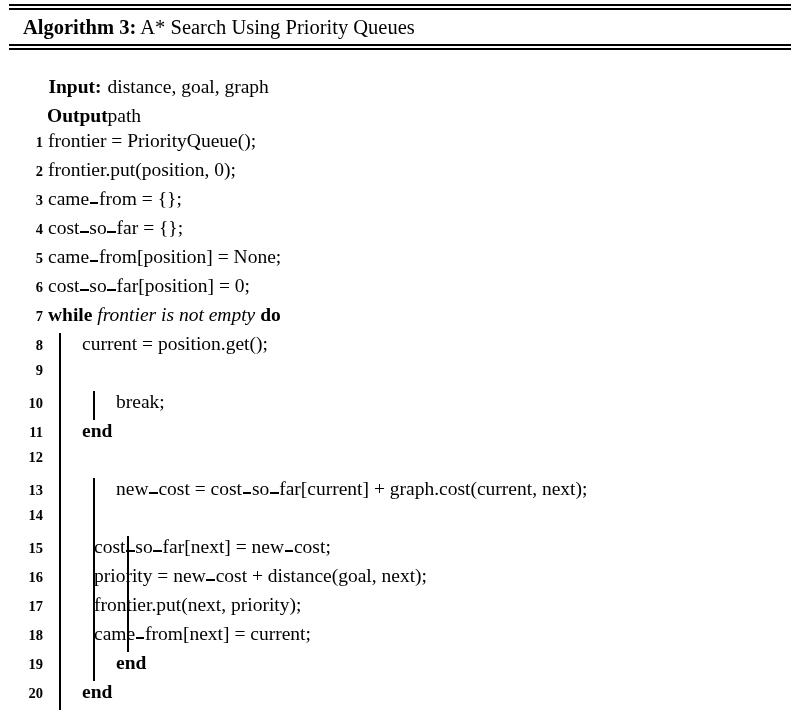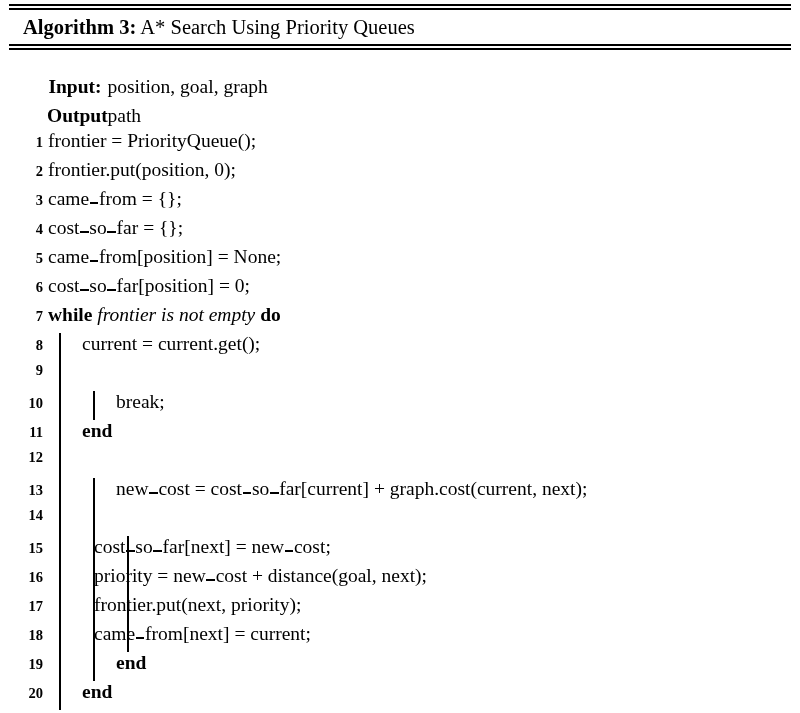--- a/index.html
+++ b/index.html
@@ -138,21 +138,21 @@
     <span>A* Search Using Priority Queues</span>
   </div>
 
   <div class="rule"></div>
   <div class="rule rule-double"></div>
 
   <div class="io-block">
     <div class="io-row">
       <span class="io-label">Input</span>
       <span class="io-colon">:</span>
-      <span>position, goal, graph</span>
+      <span>distance, goal, graph</span>
     </div>
     <div class="io-row">
       <span class="io-label">Output</span>
       <span class="io-colon">:</span>
       <span>path</span>
     </div>
   </div>
 
   <div class="lines" id="lines">
       <div class="line">
@@ -179,21 +179,21 @@
         <span class="lineno">6</span>
         <span class="code d0">cost<span class="us"></span>so<span class="us"></span>far[position] = 0;</span>
       </div>
       <div class="line">
         <span class="lineno">7</span>
         <span class="code d0"><span class="b">while</span> <span class="i">frontier is not empty</span> <span class="b">do</span></span>
       </div>
       <div class="line">
         <div class="guide g1"></div>
         <span class="lineno">8</span>
-        <span class="code d1">current = current.get();</span>
+        <span class="code d1">current = position.get();</span>
       </div>
       <div class="line">
         <div class="guide g1"></div>
         <span class="lineno">9</span>
       </div>
       <div class="line">
         <div class="guide g1"></div>
         <div class="guide g2"></div>
         <span class="lineno">10</span>
         <span class="code d2">break;</span>

